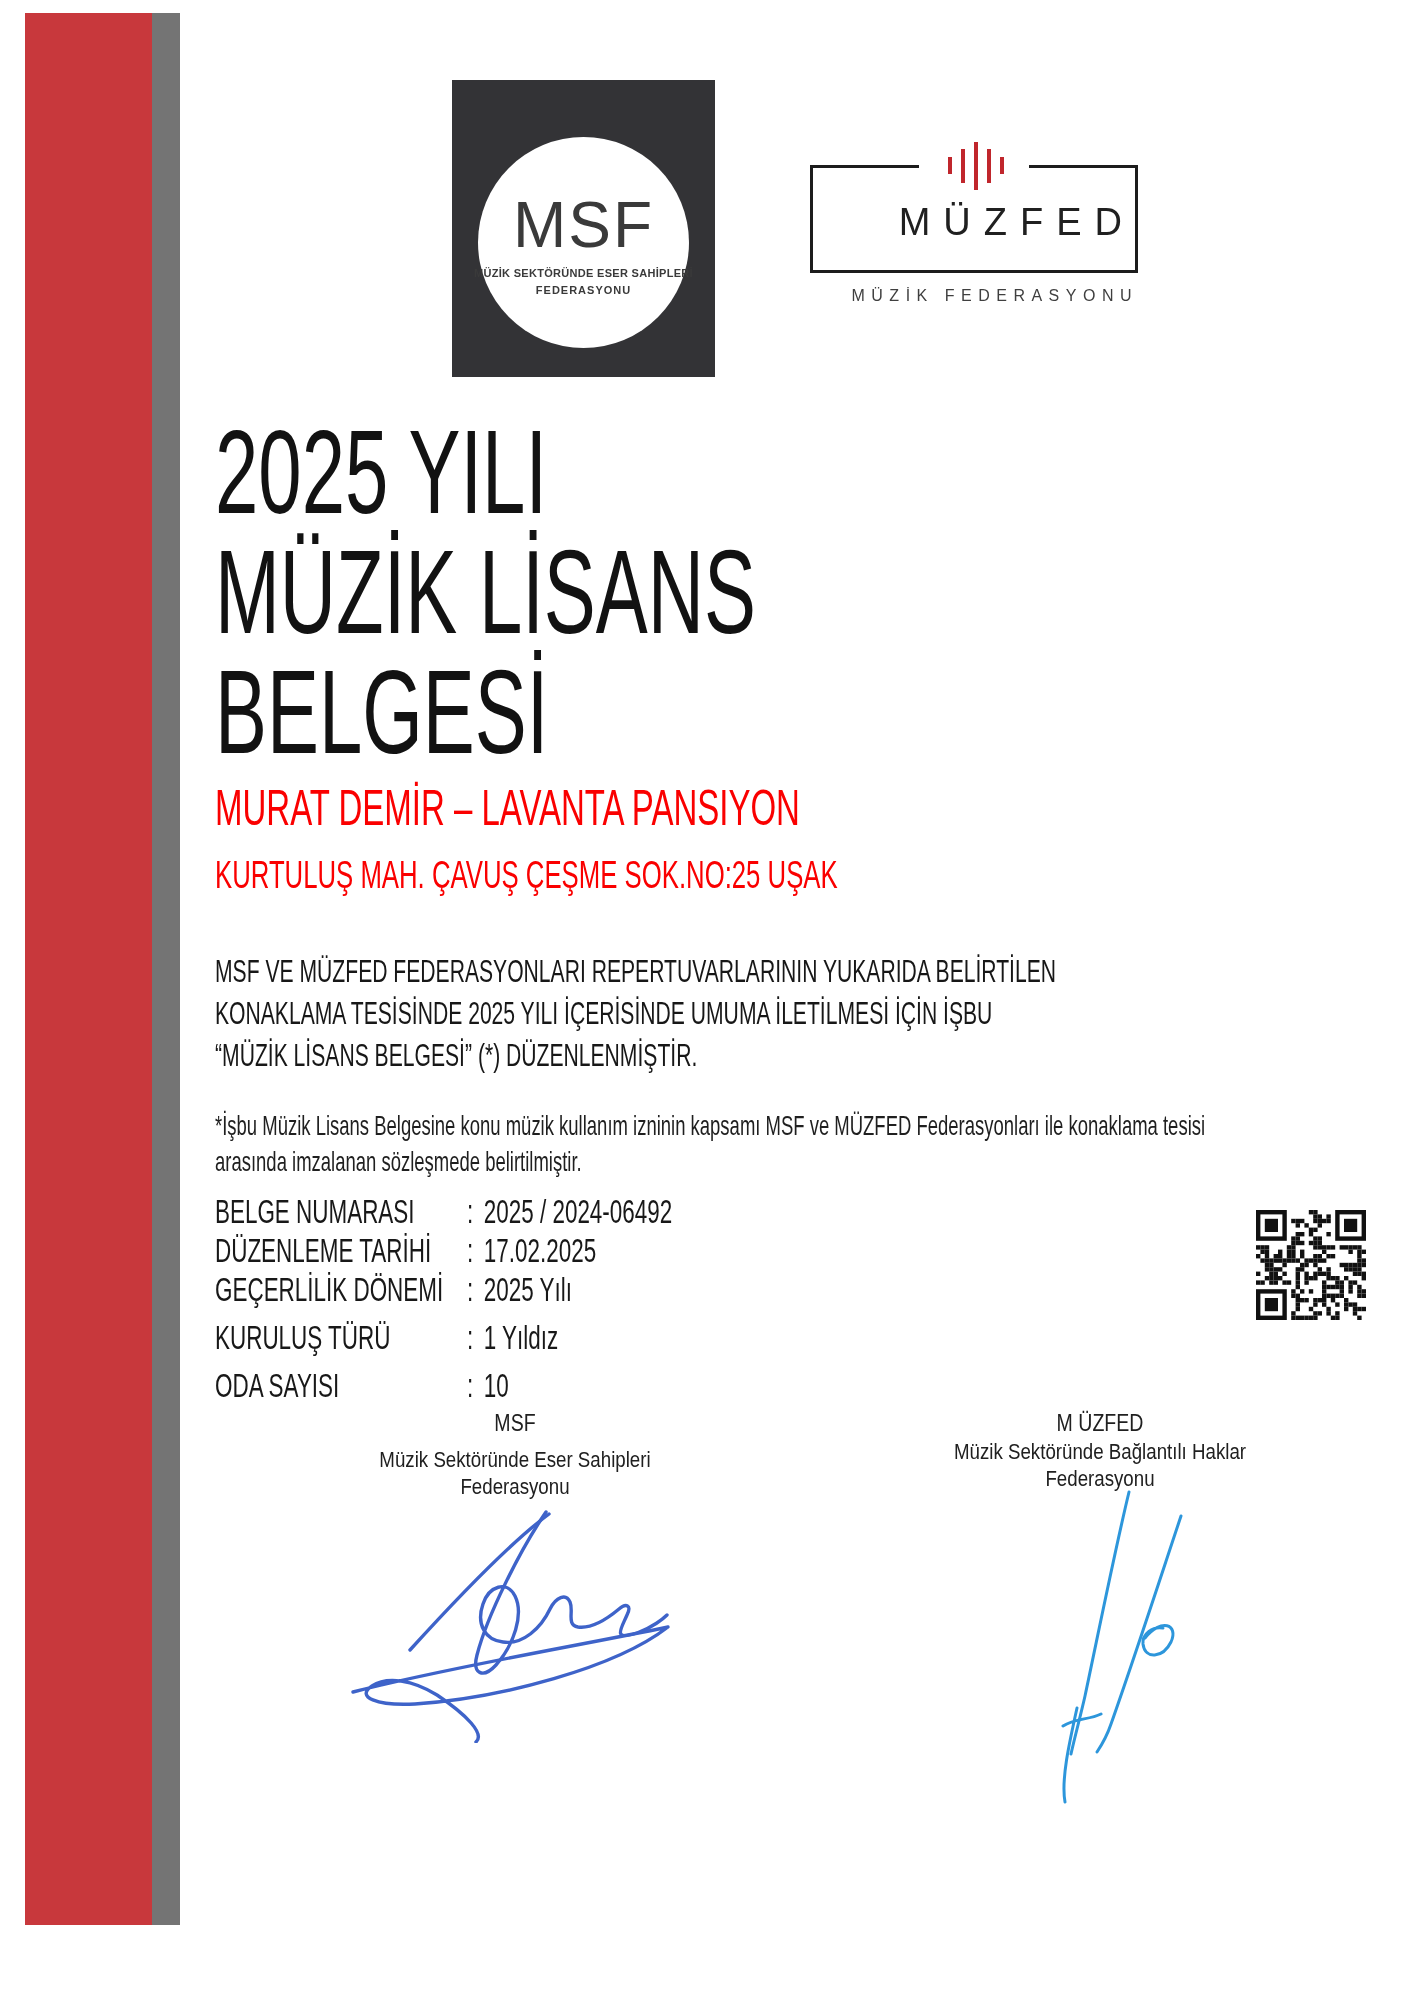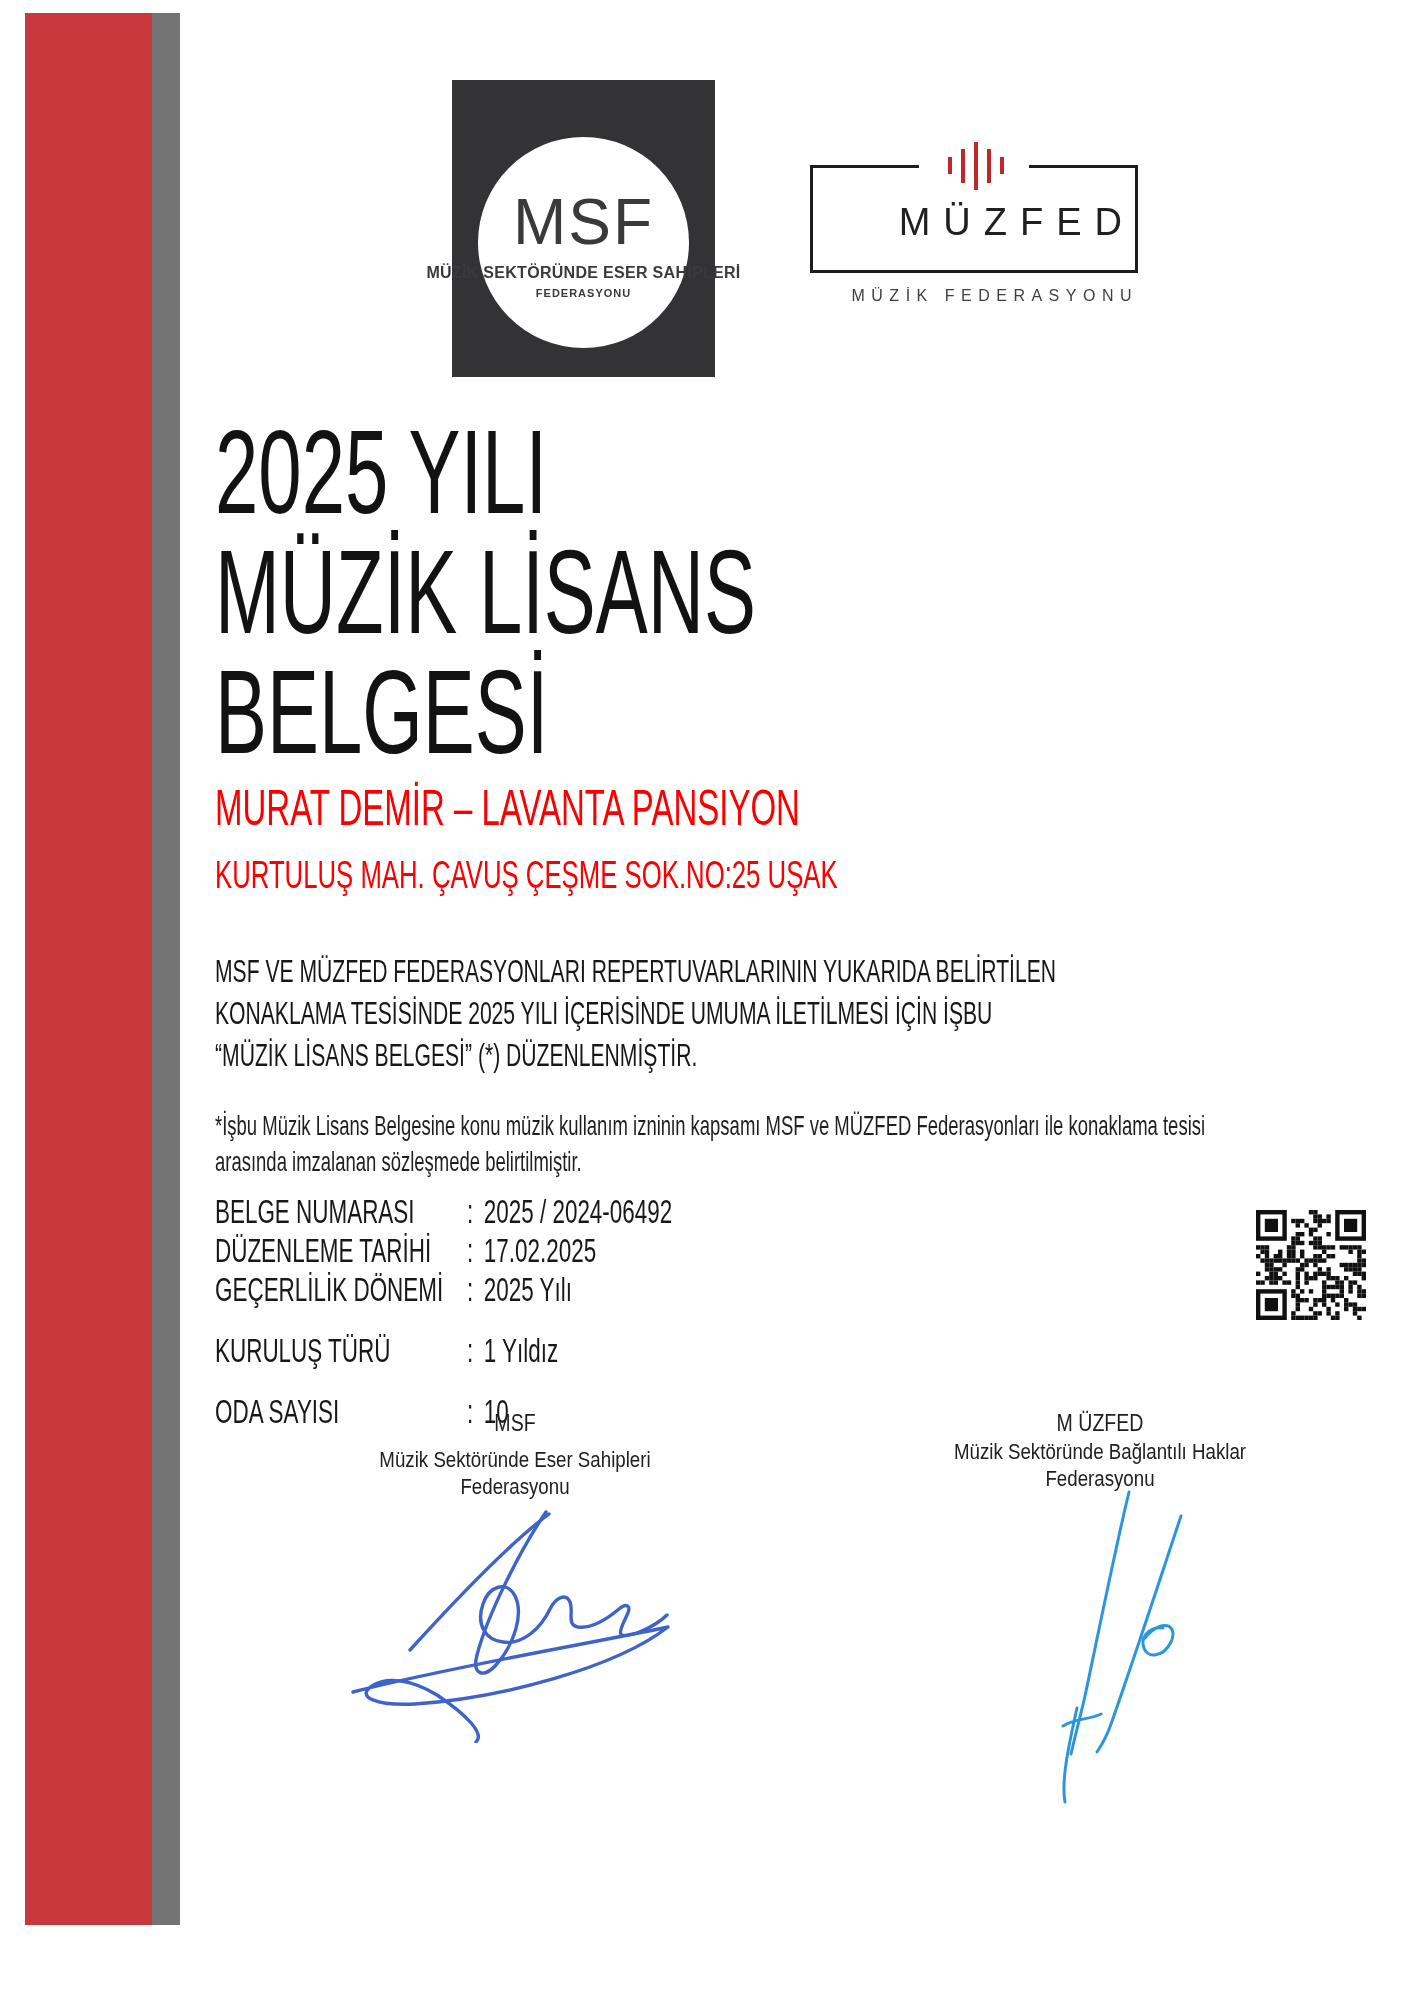--- a/index.html
+++ b/index.html
@@ -17,21 +17,21 @@
 
   
   .cond{display:inline-block;transform:scaleX(.66);transform-origin:0 0;white-space:nowrap}
   .sigcond{display:block;transform:scaleX(.85);transform-origin:50% 0}
 
   
   .msf-logo{position:absolute;left:452px;top:80px;width:263px;height:297px;background:var(--msf-box)}
   .msf-circle{position:absolute;left:26px;top:57px;width:211px;height:211px;border-radius:50%;background:#fff;
               display:flex;flex-direction:column;align-items:center;justify-content:center;text-align:center;color:#3a3a3a}
   .msf-acronym{font-size:64px;line-height:64px;letter-spacing:2px;font-weight:400;margin-top:4px}
-  .msf-sub1{font-size:16px;font-weight:700;letter-spacing:.3px;margin-top:10px;white-space:nowrap}
+  .msf-sub1{font-size:11px;font-weight:700;letter-spacing:.3px;margin-top:10px;white-space:nowrap}
   .msf-sub2{font-size:11px;font-weight:700;letter-spacing:1px;margin-top:5px}
 
   
   .muzfed-box{position:absolute;left:810px;top:165px;width:328px;height:108px;border:3px solid #1c1c1c;border-top:none}
   .muzfed-topseg{position:absolute;top:0;width:106px;height:3px;background:#1c1c1c}
   .muzfed-topseg.left{left:0}.muzfed-topseg.right{right:0}
   .wave-bar{position:absolute;width:4px;background:var(--wave-red)}
   .muzfed-name{position:absolute;left:0;right:0;top:36px;text-align:right;font-size:38px;font-weight:500;
                letter-spacing:13px;padding-left:13px;color:#202020}
   .muzfed-sub{position:absolute;left:810px;top:287px;width:328px;text-align:right;font-size:16px;
@@ -49,21 +49,21 @@
   .body-par{position:absolute;left:215px;top:950px;color:#171717}
   .body-par .line{font-size:32px;line-height:42px;font-weight:500;white-space:nowrap}
 
   
   .footnote{position:absolute;left:215px;top:1108px;color:#1f1f1f}
   .footnote .line{font-size:28px;line-height:36px;white-space:nowrap}
 
   
   .details{position:absolute;left:215px;top:1192px}
   .detail-row{display:flex;align-items:center;height:39px;font-size:34px;font-weight:500;color:#181818}
-  .detail-row.spaced{margin-top:22px}
+  .detail-row.spaced{margin-top:9px}
   .detail-label{width:252px;flex:0 0 252px}
   .detail-sep{display:inline-block}
   .detail-val{display:inline-block;margin-left:16px}
 
   
   .qr{position:absolute;left:1256px;top:1210px;width:110px;height:110px}
 
   
   .sig-head{position:absolute;text-align:center;color:#202020}
   .sig-head .org{font-size:23px;line-height:30px;font-weight:500}

